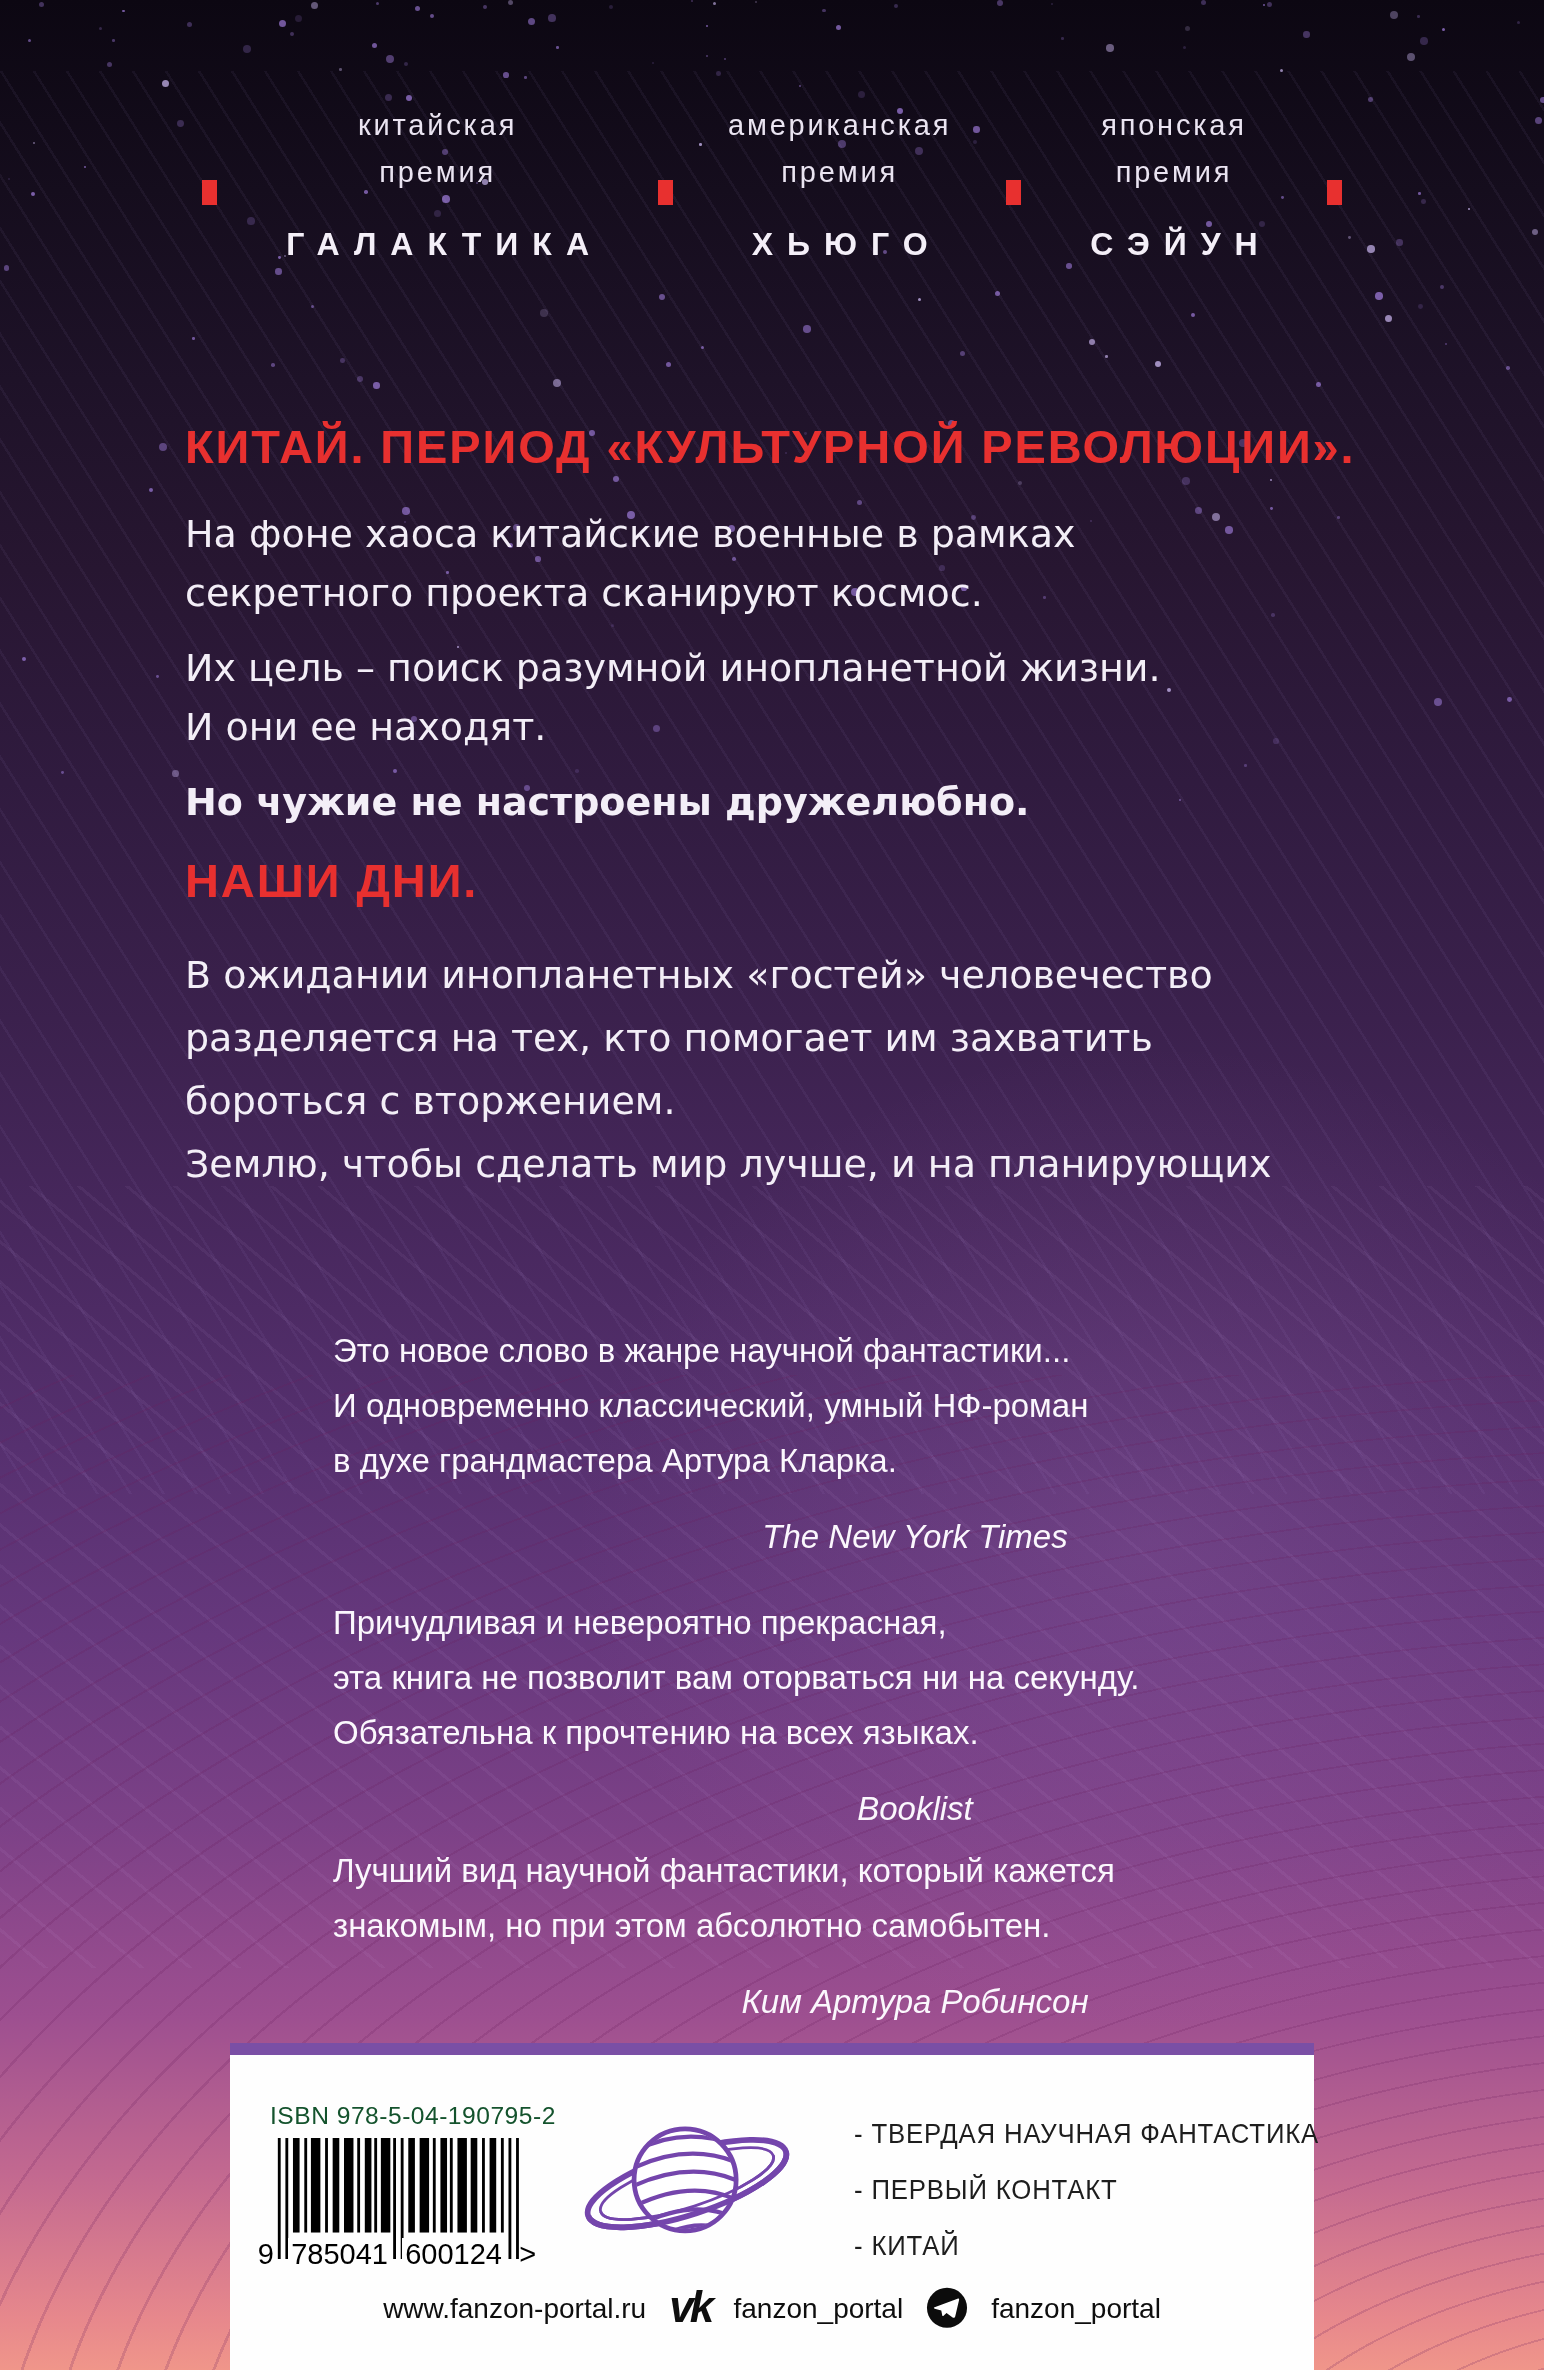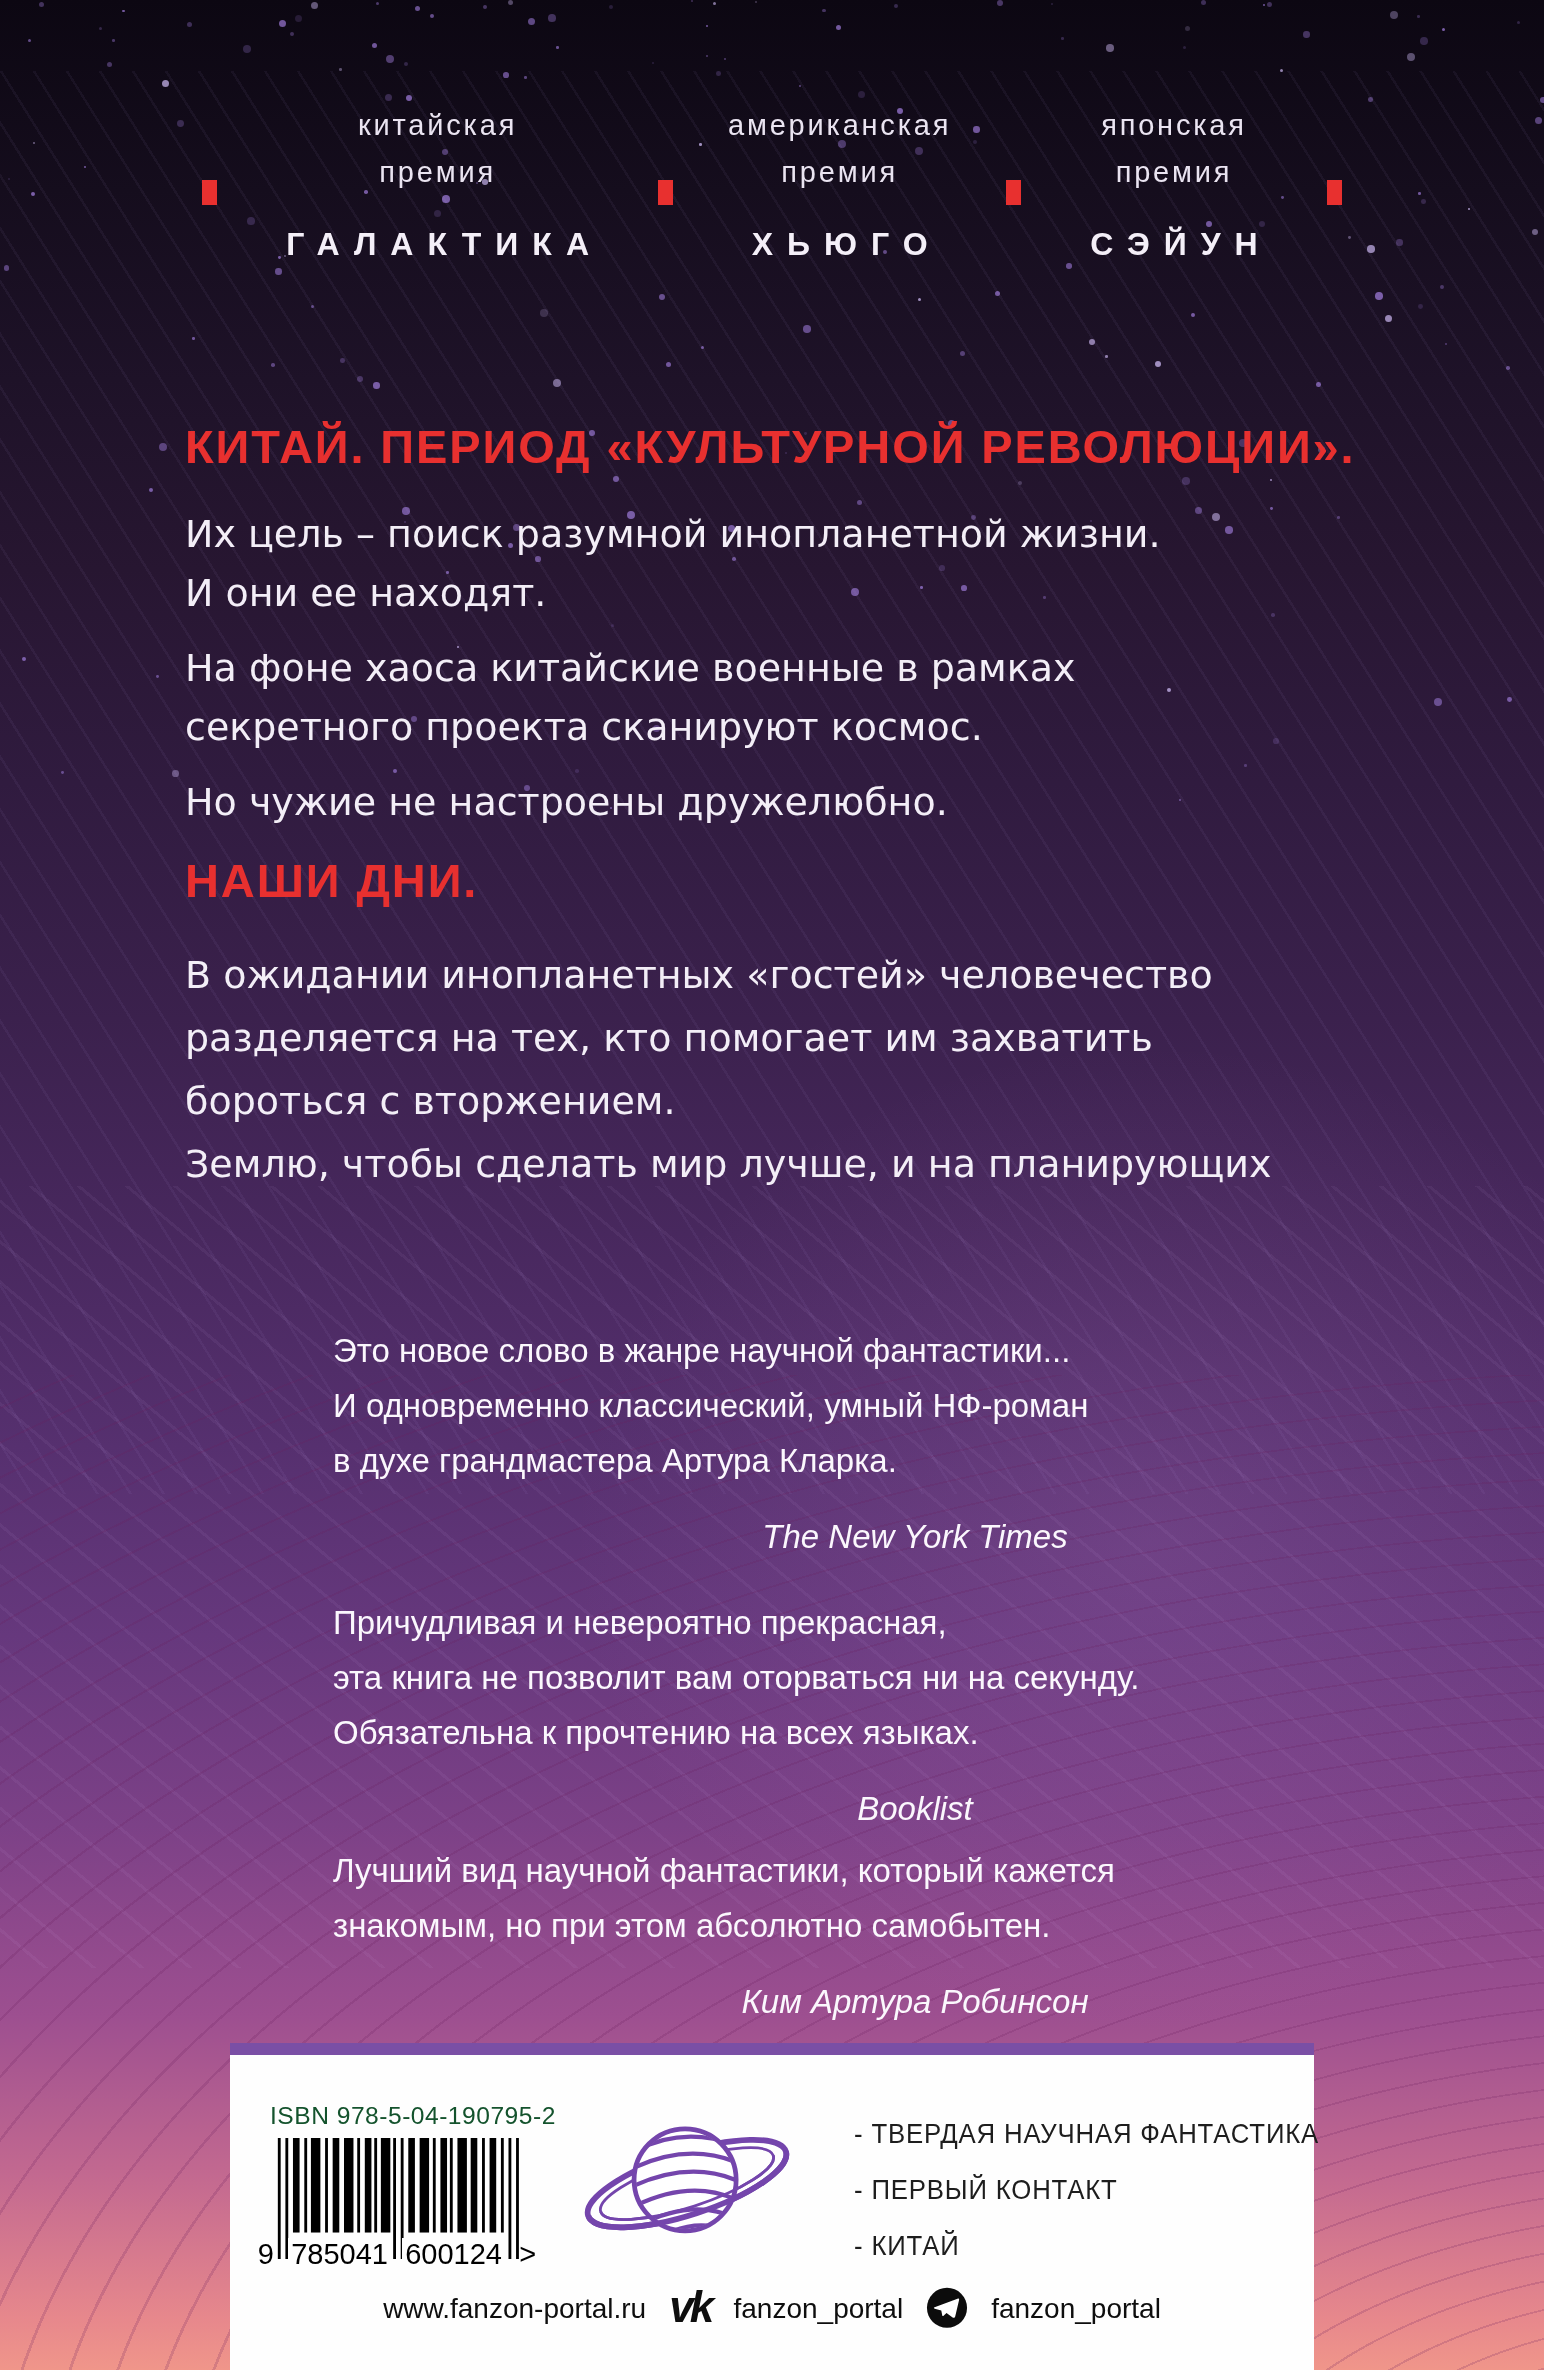--- a/index.html
+++ b/index.html
@@ -56,21 +56,21 @@
     font-size:47px;letter-spacing:1.9px;white-space:nowrap;
   }
   .era-heading{top:419px;}
   .now-heading{top:853px;}
 
   
   .synopsis{position:absolute;left:185px;top:505px;width:1155px;
     font-family:"DejaVu Sans","Liberation Sans",sans-serif;
     font-size:38px;line-height:59px;color:#f3eef7;}
   .synopsis .grp{margin:0 0 16px 0;}
-  .synopsis .grp:last-child{margin-bottom:0;}
+  .synopsis .grp:last-child{margin-bottom:0;font-weight:bold;}
   .para2{position:absolute;left:185px;top:944px;width:1192px;
     font-family:"DejaVu Sans","Liberation Sans",sans-serif;
     font-size:38px;line-height:63px;color:#f3eef7;}
 
   
   .quote{position:absolute;left:333px;width:1003px;color:#fbf7fd;
     font-size:33px;line-height:55px;}
   .quote-1{top:1323px;}
   .quote-2{top:1595px;}
   .quote-3{top:1843px;}
@@ -316,26 +316,26 @@
     </div>
     <div class="award-name">СЭЙУН</div>
   </div>
   <div class="award-mark"></div>
 </div>
 
 <div class="red-heading era-heading">КИТАЙ. ПЕРИОД «КУЛЬТУРНОЙ РЕВОЛЮЦИИ».</div>
 
 <div class="synopsis">
   <div class="grp">
+    <div>На фоне хаоса китайские военные в рамках</div>
+    <div>секретного проекта сканируют космос.</div>
+  </div>
+  <div class="grp">
     <div>Их цель – поиск разумной инопланетной жизни.</div>
     <div>И они ее находят.</div>
-  </div>
-  <div class="grp">
-    <div>На фоне хаоса китайские военные в рамках</div>
-    <div>секретного проекта сканируют космос.</div>
   </div>
   <div class="grp">
     <div>Но чужие не настроены дружелюбно.</div>
   </div>
 </div>
 
 <div class="red-heading now-heading">НАШИ ДНИ.</div>
 
 <div class="para2">
   <div>В ожидании инопланетных «гостей» человечество</div>

